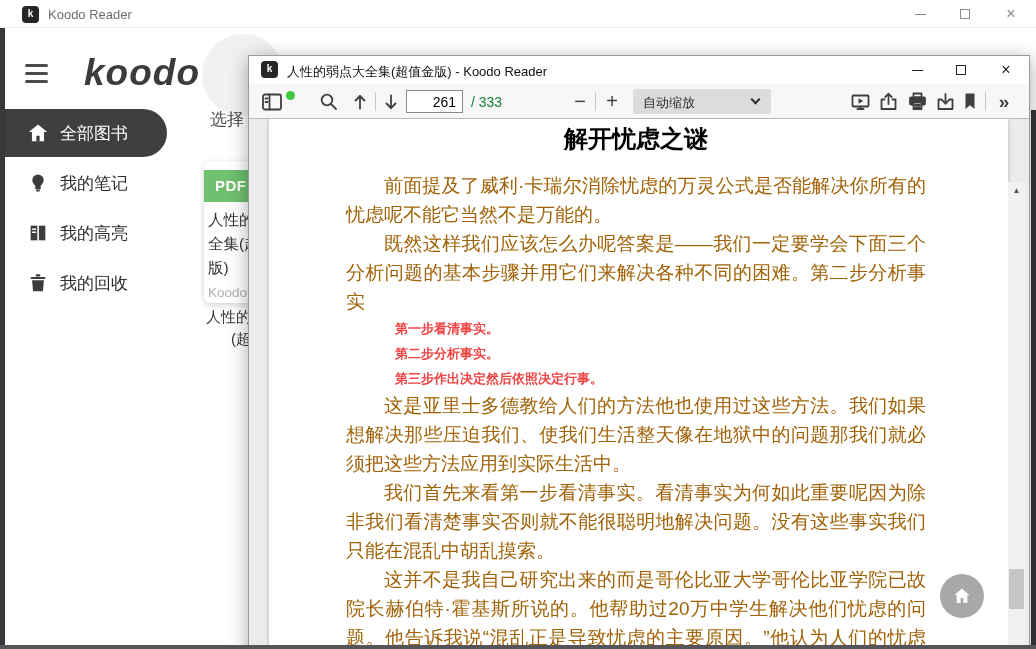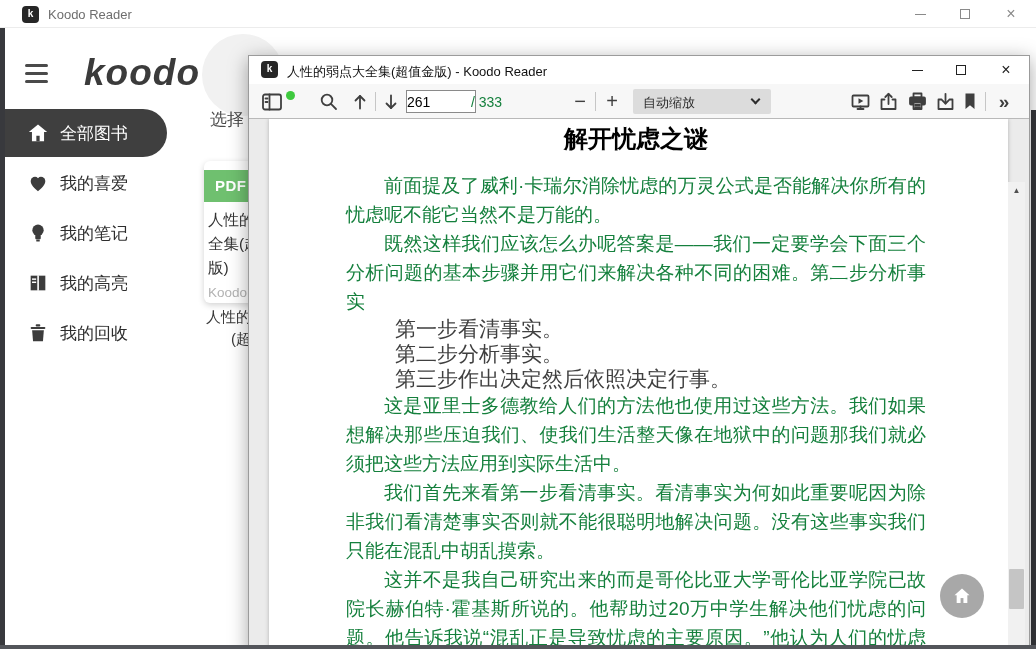--- a/index.html
+++ b/index.html
@@ -48,33 +48,33 @@
   .r-ico { position:absolute; left:12px; top:5px; width:17px; height:17px; background:#262626; border-radius:4px; color:#fff; font-size:10px; font-weight:bold; text-align:center; line-height:16px; }
   .r-title { position:absolute; left:38px; top:7px; font-size:13px; color:#111; white-space:nowrap; }
   .r-min{ left:652px; } .r-max{ left:696px; } .r-close{ left:740px; }
   .reader .winbtn .bar{ background:#222; } .reader .winbtn .box{ border-color:#222; } .reader .winbtn .x{ color:#222; }
 
   .toolbar { position:absolute; left:0; top:28px; width:100%; height:35px; background:#f7f7f7; border-bottom:1px solid #b9b9b9; }
   .tbtn { position:absolute; top:5px; width:26px; height:25px; display:flex; align-items:center; justify-content:center; cursor:pointer; border-radius:2px; }
   .tbtn svg { stroke:#3f3f3f; fill:none; stroke-width:1.8; stroke-linecap:round; stroke-linejoin:round; }
   .tsep { position:absolute; top:8px; width:1px; height:19px; background:#c6c6c6; }
   .green-dot { position:absolute; left:27px; top:2px; width:9px; height:9px; border-radius:50%; background:#3ec93e; }
-  .page-input { position:absolute; left:157px; top:6px; width:70px; height:23px; border:1px solid #8a8a8a; background:#fff; font-size:14px; text-align:left; padding-right:6px; font-family:"Liberation Sans",sans-serif; }
+  .page-input { position:absolute; left:157px; top:6px; width:57px; height:23px; border:1px solid #8a8a8a; background:#fff; font-size:14px; text-align:right; padding-right:6px; font-family:"Liberation Sans",sans-serif; }
   .page-total { position:absolute; left:222px; top:10px; font-size:14px; color:#15803d; }
   .plusminus { font-size:20px; color:#3f3f3f; font-weight:normal; }
   .zoom-select { position:absolute; left:384px; top:5px; width:138px; height:25px; background:#dcdcdc; border-radius:2px; cursor:pointer; }
   .zoom-select .zl { position:absolute; left:10px; top:5px; font-size:13px; color:#2e2e2e; }
   .chev { position:absolute; right:12px; top:7px; width:7px; height:7px; border-right:2px solid #2e2e2e; border-bottom:2px solid #2e2e2e; transform:rotate(45deg); }
   .more-btn { font-size:19px; color:#3f3f3f; font-weight:bold; }
 
   .viewer { position:absolute; left:0; top:63px; width:780px; height:537px; background:#ebebeb; overflow:hidden; }
   .page { position:absolute; left:20px; top:0; width:739px; min-height:700px; background:#fff; box-shadow:0 0 4px rgba(0,0,0,.25); padding:2px 82px 20px 77px; }
   .p-head { font-size:24px; font-weight:bold; text-align:center; color:#000; margin:2px 0 16px 0; font-family:"Liberation Sans",sans-serif; }
-  .page p.body { font-size:19px; line-height:29px; color:#15803d; text-align:justify; text-indent:2em; }
-  .page p.step { font-size:21px; line-height:25px; color:#404040; padding-left:49px; }
+  .page p.body { font-size:19px; line-height:29px; color:#a16207; text-align:justify; text-indent:2em; }
+  .page p.step { font-size:13px; line-height:25px; color:#ef4444; padding-left:49px;font-weight:bold; }
 
   .vscroll { position:absolute; right:4px; top:63px; width:17px; height:537px; background:#f1f1f1; }
   .sarrow { position:absolute; left:0; width:17px; height:17px; text-align:center; font-size:8px; line-height:17px; color:#505050; cursor:pointer; }
   .sthumb { position:absolute; left:1px; top:387px; width:15px; height:40px; background:#c5c5c5; border-radius:1px; cursor:pointer; }
 
   .home-fab { position:absolute; left:691px; top:518px; width:44px; height:44px; border-radius:50%; background:#a8a8a8; display:flex; align-items:center; justify-content:center; cursor:pointer; }
 </style>
 </head>
 <body>
 
@@ -101,26 +101,20 @@
     </div>
   <div class="logo">koodo</div>
 
   <div class="nav">
     <div class="nav-item active">
       <svg viewBox="0 0 24 24">
           <path d="M12 2.6 L22 11 H18.6 V21 H5.4 V11 H2 Z" fill="#ffffff"></path>
           <rect x="10.2" y="15" width="3.6" height="6" fill="#3f3f3f"></rect>
         </svg>
       <span class="nav-label">全部图书</span>
-    </div>
-    <div class="nav-item">
-      <svg viewBox="0 0 24 24">
-          <path d="M12 21 C12 21 4 15.3 4 9.8 A4.6 4.6 0 0 1 12 6.8 A4.6 4.6 0 0 1 20 9.8 C20 15.3 12 21 12 21 Z" fill="#3c3c3c"></path>
-        </svg>
-      <span class="nav-label">我的喜爱</span>
     </div>
     <div class="nav-item">
       <svg viewBox="0 0 24 24">
           <circle cx="12" cy="9" r="6.2" fill="#3c3c3c"></circle>
           <rect x="9" y="14" width="6" height="5" rx="1.2" fill="#3c3c3c"></rect>
           <rect x="10" y="19.4" width="4" height="2" rx="1" fill="#3c3c3c"></rect>
         </svg>
       <span class="nav-label">我的笔记</span>
     </div>
     <div class="nav-item">

